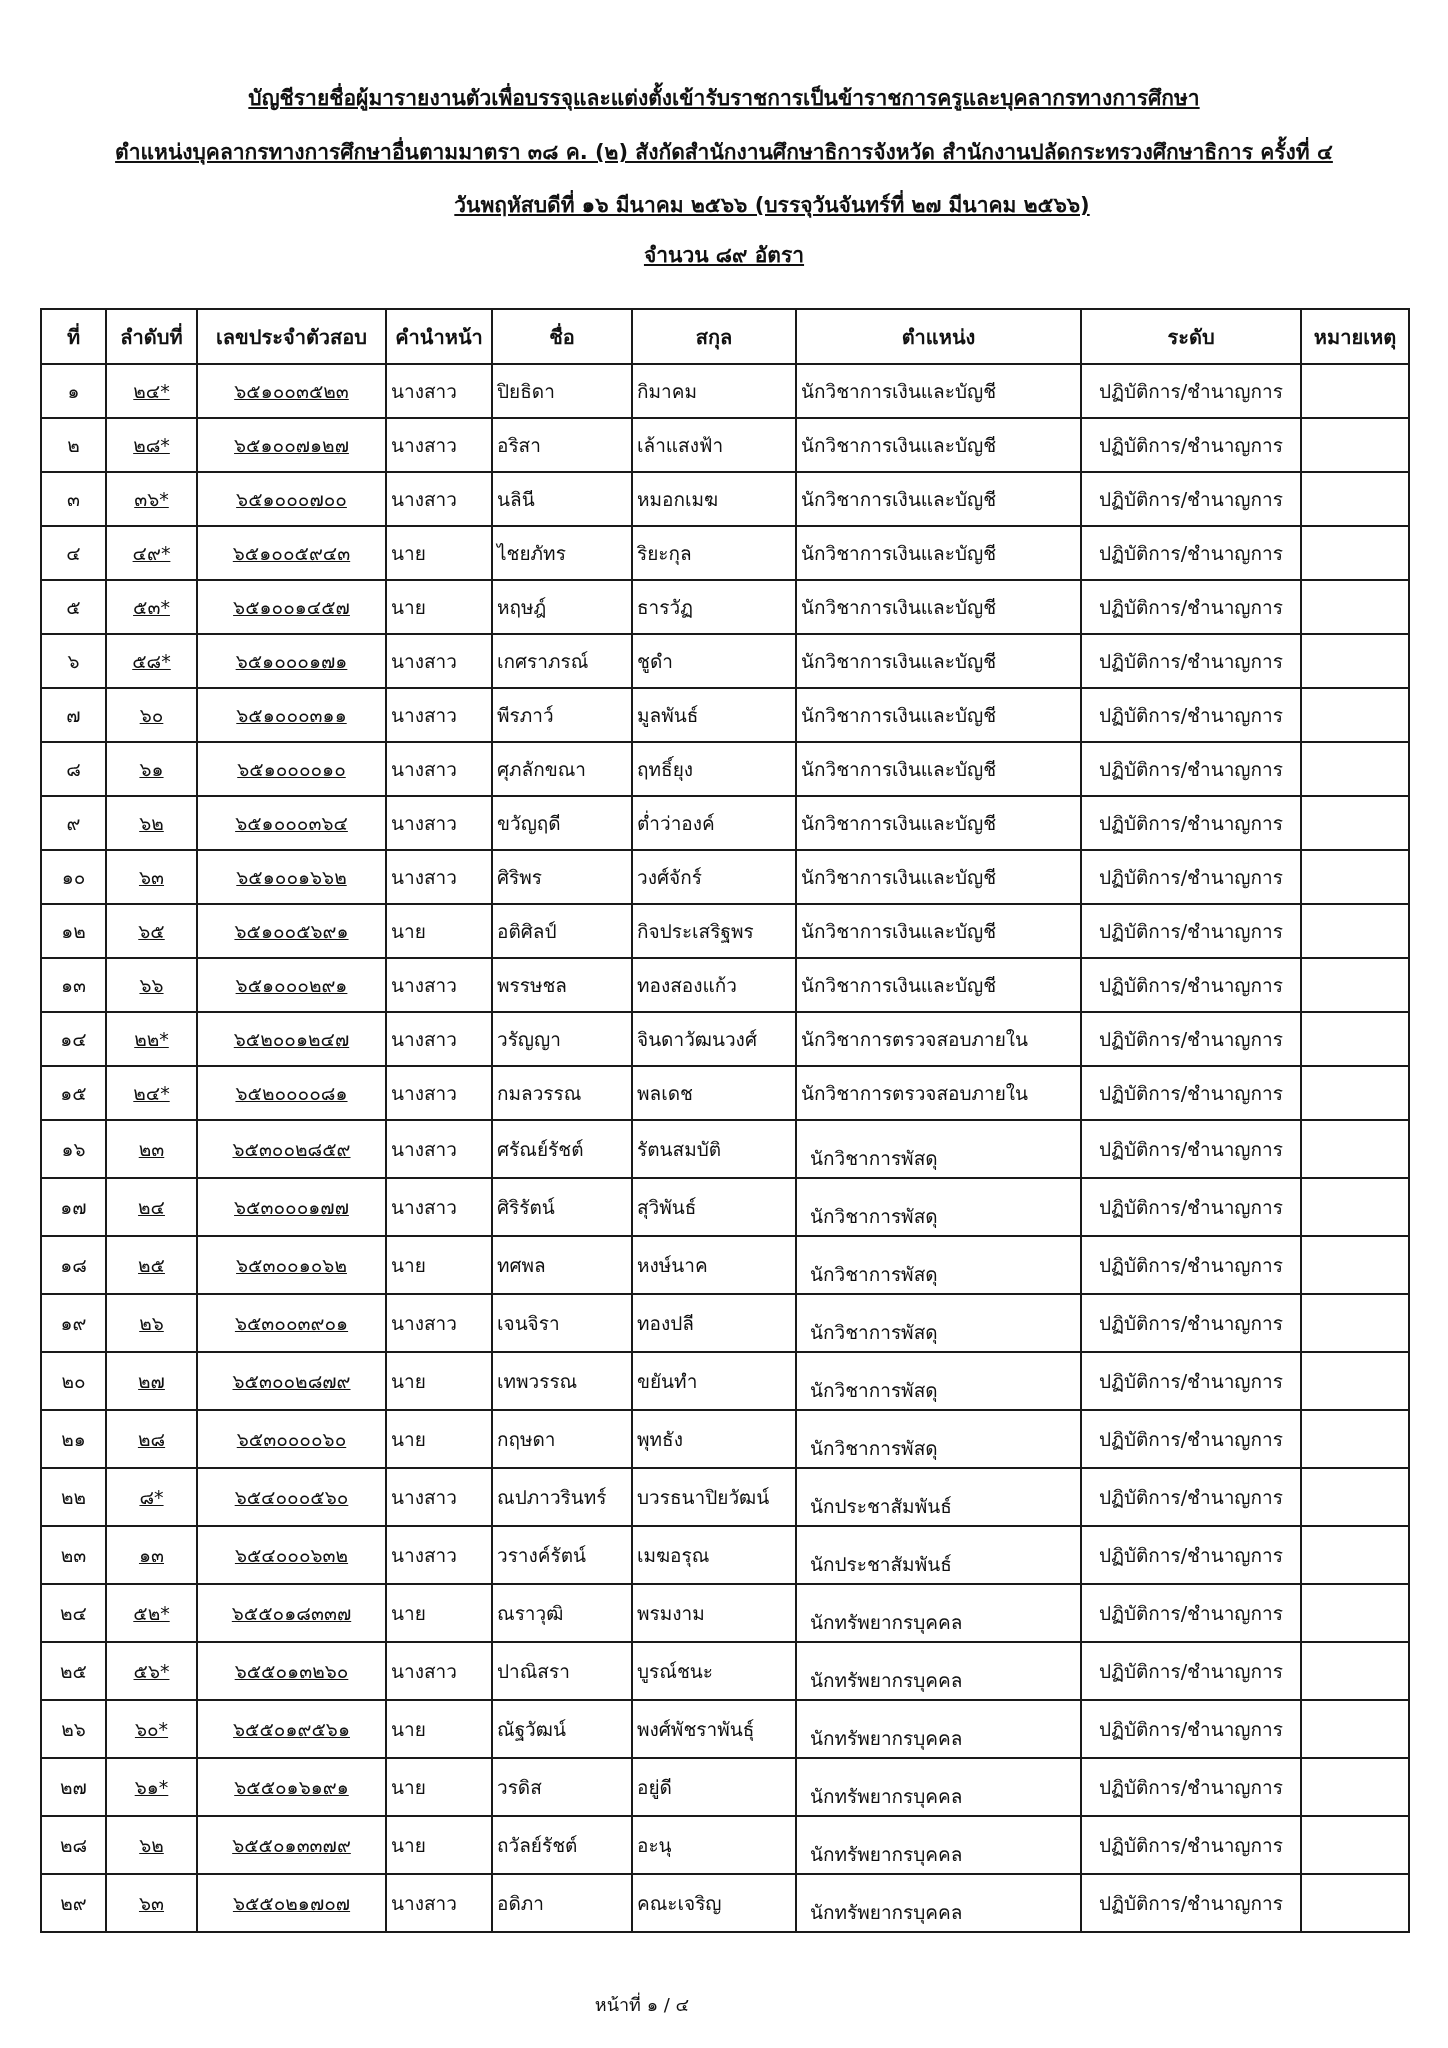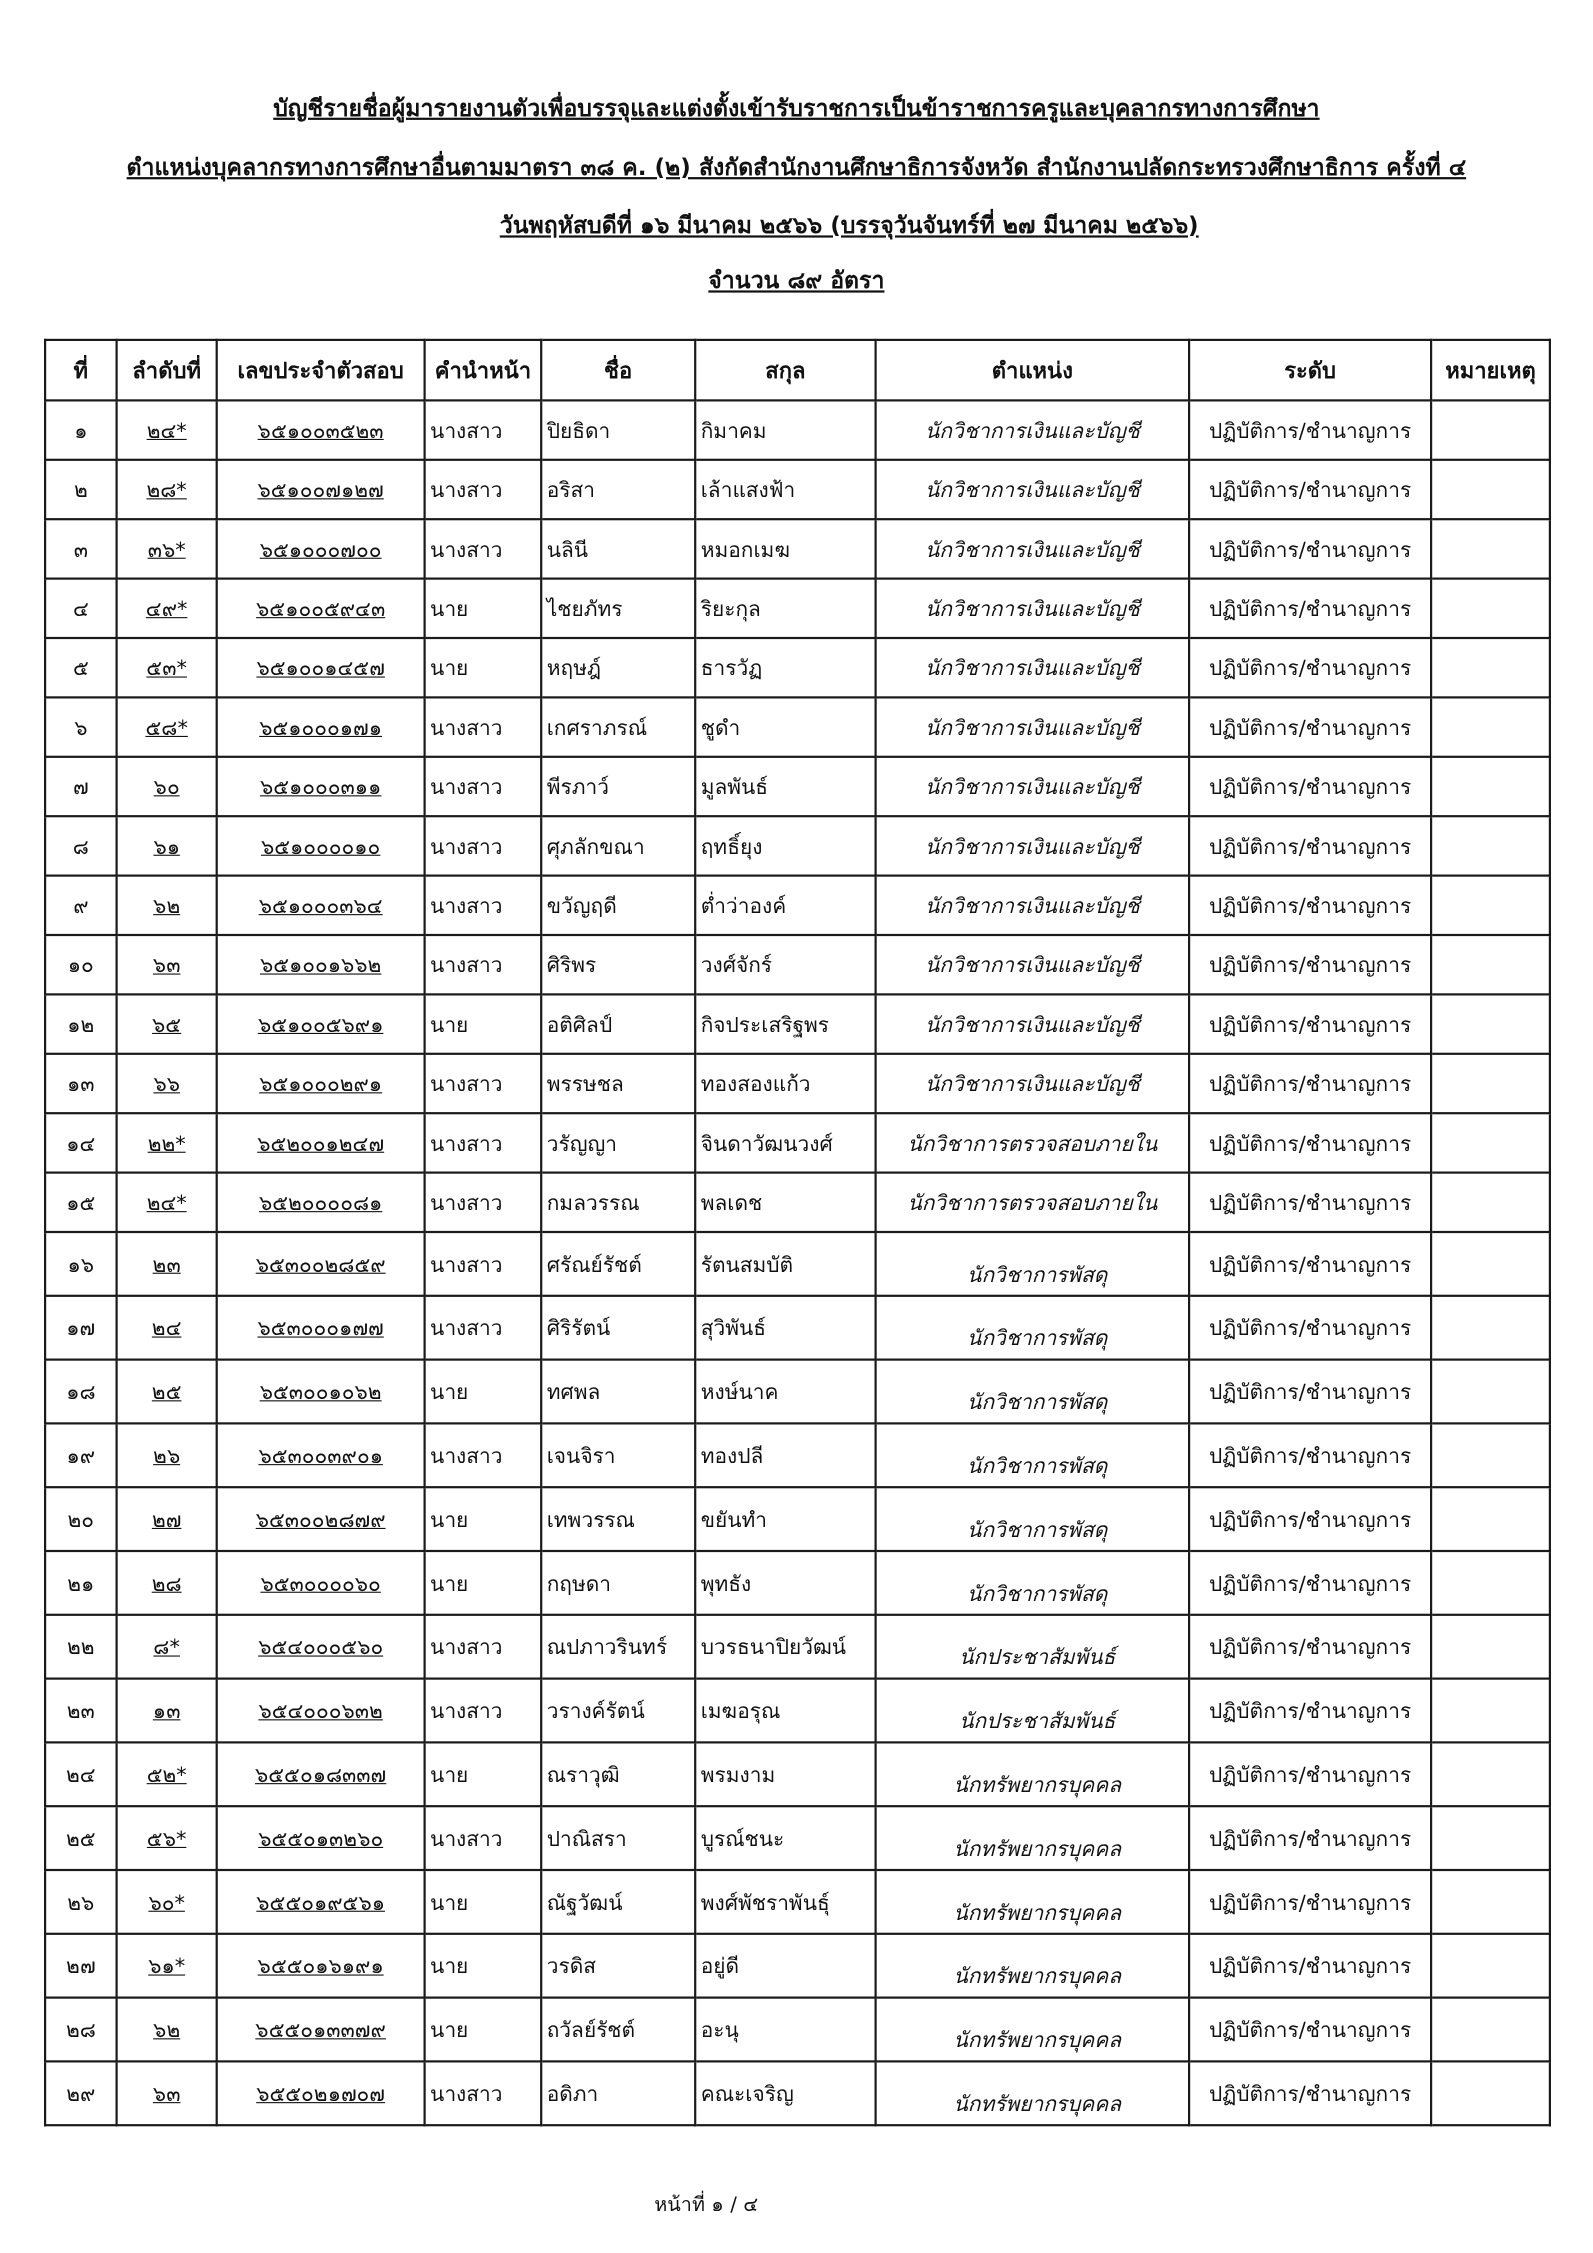--- a/index.html
+++ b/index.html
@@ -26,21 +26,21 @@
     }
     table.roster th {
       height: 53px; font-weight: bold; font-size: 20px; text-align: center; vertical-align: middle;
     }
     table.roster td {
       height: 52px; font-size: 19px; vertical-align: middle;
     }
     td.c-no { text-align: center; vertical-align: bottom; padding-bottom: 6px; }
     td.c-seq, td.c-id { text-align: center; padding-bottom: 8px; text-decoration: underline; }
     td.c-prefix, td.c-first, td.c-last { text-align: left; padding-bottom: 6px; }
-    td.c-pos { text-align: center; font-style: italic; }
+    td.c-pos { text-align: left; }
     td.c-pos.low { vertical-align: bottom; padding-bottom: 4px; padding-left: 13px; }
     td.c-level { text-align: center; padding-bottom: 6px; }
     .footer {
       position: absolute; left: 0; top: 1994px; width: 1284px; text-align: center;
       font-size: 18px; line-height: 22px;
     }
   </style>
 </head>
 <body>
 

